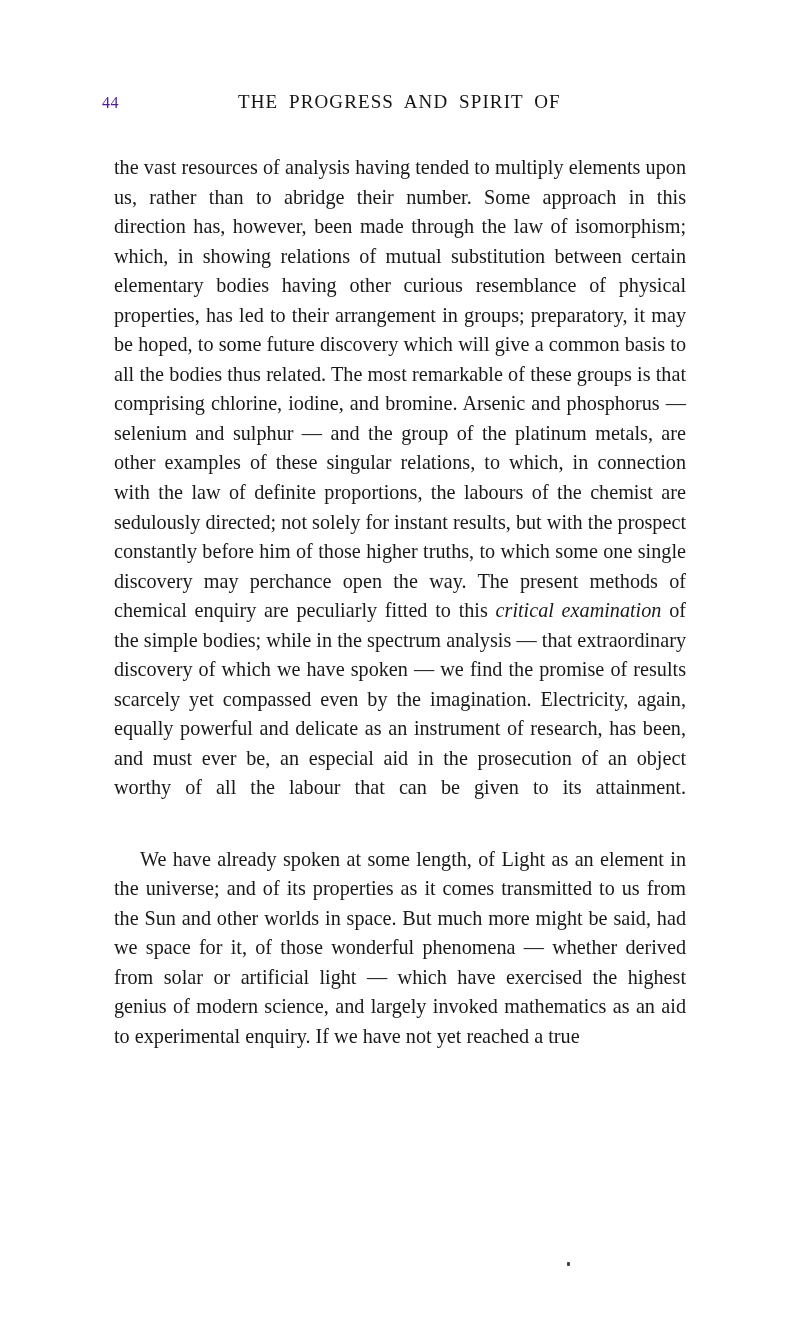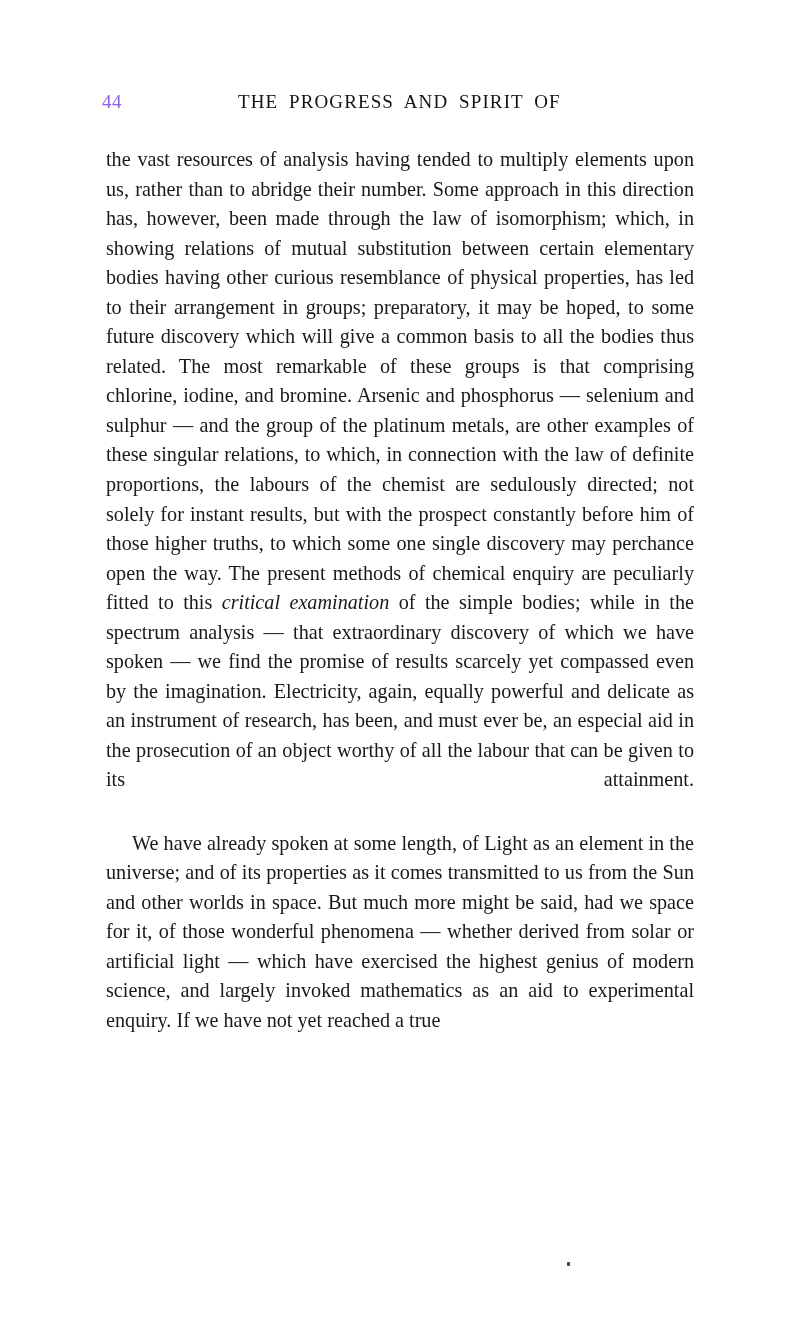--- a/index.html
+++ b/index.html
@@ -22,24 +22,24 @@
   .running-head {
     position: absolute;
     left: 102px;
     top: 92px;
     width: 596px;
     height: 26px;
     display: flex;
     align-items: baseline;
   }
   .folio {
-    font-size: 19px;
+    font-size: 16px;
     line-height: 1;
     letter-spacing: 0.4px;
-    color: #8b5cf6;
+    color: #4c1d95;
     width: 136px;
     flex: 0 0 136px;
   }
   .head-title {
     font-size: 19px;
     line-height: 1;
     letter-spacing: 1.1px;
     word-spacing: 5px;
     color: #141414;
     white-space: nowrap;
@@ -47,21 +47,21 @@
   }
 
   
   .textblock {
     position: absolute;
     left: 102px;
     top: 141px;
     width: 596px;
   }
   p.para {
-    margin: 4px;
+    margin: 12px;
     font-size: 20.2px;
     line-height: 29.55px;
     text-align: justify;
     text-justify: inter-word;
     color: #191919;
     hyphens: none;
     -webkit-hyphens: none;
   }
   p.para.indent {
     text-indent: 26px;

